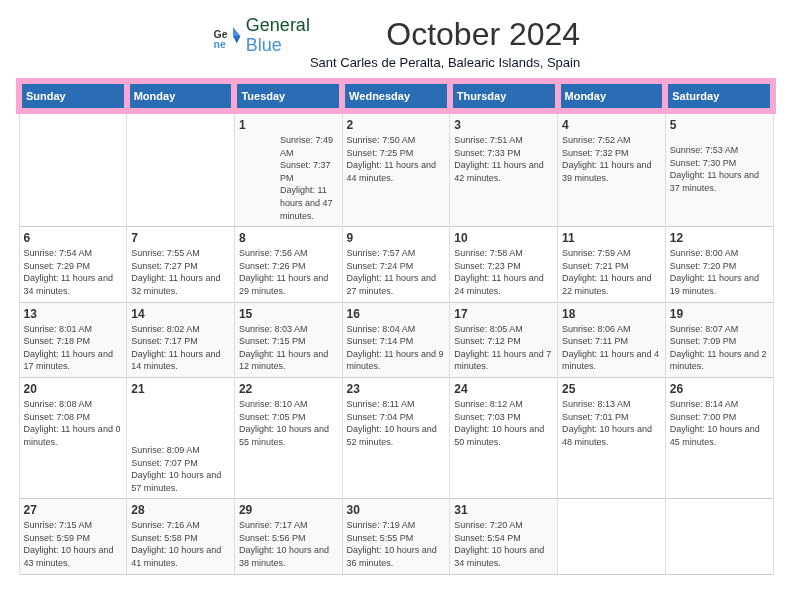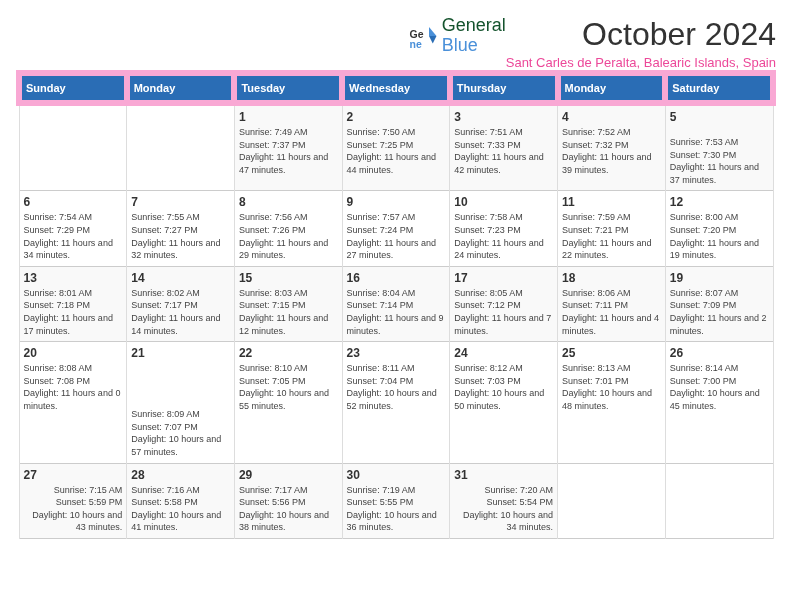--- a/index.html
+++ b/index.html
@@ -5,22 +5,23 @@
     * { box-sizing: border-box; margin: 0; padding: 0; }
     body {
       font-family: Arial, sans-serif;
       background: #fff;
       width: 792px;
       min-height: 612px;
       padding: 16px;
     }
     .header-area {
       display: flex;
-      justify-content: flex-end;
+      justify-content: center;
       align-items: flex-start;
+      margin-bottom: 8px;
     }
     .logo {
       display: flex;
       align-items: center;
       gap: 4px;
     }
     .logo-text-general {
       font-size: 18px;
       font-weight: normal;
       color: #14532d;
@@ -39,21 +40,21 @@
     .title-area {
       text-align: right;
     }
     .month-title {
       font-size: 32px;
       color: #333;
       font-weight: normal;
     }
     .subtitle {
       font-size: 13px;
-      color: #ec4899;
+      color: #0f172a;
       margin-top: 2px;
     }
     table {
       width: 100%;
       border-collapse: collapse;
       table-layout: fixed;
     }
     thead tr th {
       background-color: #2a6db5;
       color: #fff;
@@ -129,21 +130,21 @@
         <th>Monday</th>
         <th>Saturday</th>
       </tr>
   </thead>
   <tbody id="calendar-body">
   <tr>
         <td class="empty-cell"></td>
         <td class="empty-cell"></td>
         <td>
           <span class="day-number">1</span>
-          <div class="day-info" style="white-space: pre-line;">Sunrise: 7:49 AM
+          <div class="day-info" style="white-space: pre-line; margin-left: 41px;">Sunrise: 7:49 AM
 Sunset: 7:37 PM
 Daylight: 11 hours and 47 minutes.</div>
         </td>
         <td>
           <span class="day-number">2</span>
           <div class="day-info" style="white-space: pre-line;">Sunrise: 7:50 AM
 Sunset: 7:25 PM
 Daylight: 11 hours and 44 minutes.</div>
         </td>
         <td>
@@ -293,21 +294,21 @@
         <td>
           <span class="day-number">26</span>
           <div class="day-info" style="white-space: pre-line;">Sunrise: 8:14 AM
 Sunset: 7:00 PM
 Daylight: 10 hours and 45 minutes.</div>
         </td>
       </tr>
       <tr>
         <td>
           <span class="day-number">27</span>
-          <div class="day-info" style="white-space: pre-line; text-align: right;">Sunrise: 7:15 AM
+          <div class="day-info" style="white-space: pre-line;">Sunrise: 7:15 AM
 Sunset: 5:59 PM
 Daylight: 10 hours and 43 minutes.</div>
         </td>
         <td>
           <span class="day-number">28</span>
           <div class="day-info" style="white-space: pre-line;">Sunrise: 7:16 AM
 Sunset: 5:58 PM
 Daylight: 10 hours and 41 minutes.</div>
         </td>
         <td>
@@ -317,21 +318,21 @@
 Daylight: 10 hours and 38 minutes.</div>
         </td>
         <td>
           <span class="day-number">30</span>
           <div class="day-info" style="white-space: pre-line;">Sunrise: 7:19 AM
 Sunset: 5:55 PM
 Daylight: 10 hours and 36 minutes.</div>
         </td>
         <td>
           <span class="day-number">31</span>
-          <div class="day-info" style="white-space: pre-line; text-align: right;">Sunrise: 7:20 AM
+          <div class="day-info" style="white-space: pre-line;">Sunrise: 7:20 AM
 Sunset: 5:54 PM
 Daylight: 10 hours and 34 minutes.</div>
         </td>
         <td class="empty-cell"></td>
         <td class="empty-cell"></td>
       </tr>
     </tbody>
 </table>
 
 </body></html>

